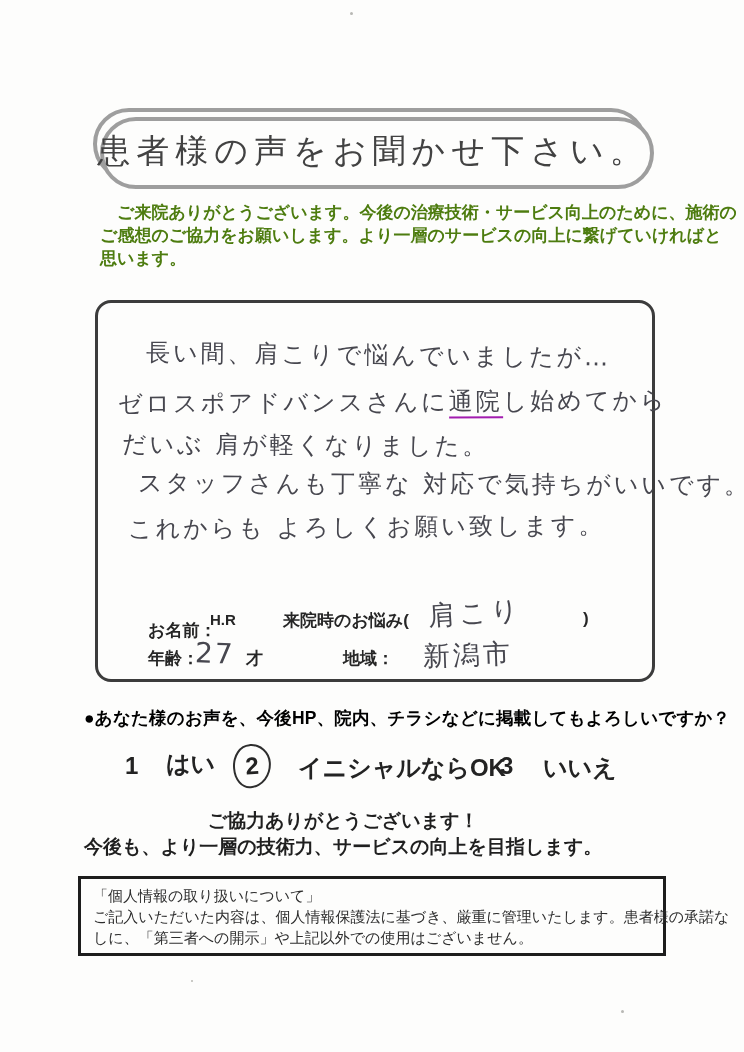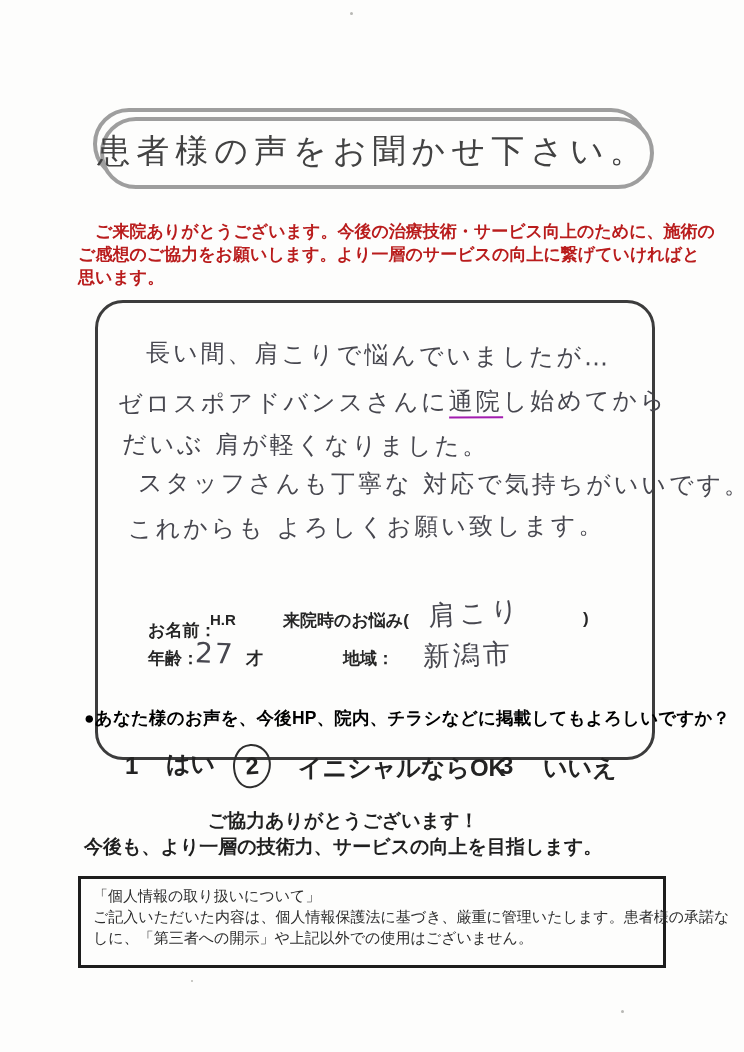--- a/index.html
+++ b/index.html
@@ -18,26 +18,26 @@
   .pill{position:absolute;width:546px;height:64px;border:4px solid #9e9e9e;border-radius:36px;background:transparent;}
   .pill-outer{left:0;top:0;}
   .pill-inner{left:7px;top:9px;background:#fdfdfc;}
   .title-text{
     position:absolute;left:7px;top:9px;width:546px;height:68px;
     display:flex;align-items:center;justify-content:center;
     font-size:33px;letter-spacing:6px;color:#424242;font-weight:400;
     white-space:nowrap;z-index:2;
   }
   
-  .intro{position:absolute;left:78px;top:201px;width:590px;color:#b91c1c;margin-top:19px;}
+  .intro{position:absolute;left:100px;top:201px;width:590px;color:#4d7c0f;}
   .intro div{font-size:17px;font-weight:700;line-height:23px;white-space:nowrap;}
   
   .feedback-box{
-    position:absolute;left:95px;top:300px;width:560px;height:460px;
-    border:3px solid #3c3c3c;border-radius:28px;background:transparent;box-sizing:border-box;
+    position:absolute;left:95px;top:300px;width:560px;height:382px;
+    border:3px solid #3c3c3c;border-radius:16px;background:transparent;box-sizing:border-box;
   }
   .hw{
     font-family:"DejaVu Sans","Liberation Sans",sans-serif;
     color:#47474f;font-weight:400;white-space:nowrap;
   }
   .hw-line{position:absolute;font-size:24px;letter-spacing:3px;}
   .hw-l1{left:48px;top:36px;transform:rotate(0.6deg);}
   .hw-l2{left:20px;top:83px;transform:rotate(-0.4deg);}
   .hw-l3{left:24px;top:126px;transform:rotate(0.3deg);}
   .hw-l4{left:40px;top:165px;transform:rotate(0.2deg);}
@@ -72,21 +72,21 @@
     font-size:24px;font-weight:700;box-sizing:border-box;
   }
   .opt-label2{left:298px;top:8px;}
   .opt-num3{left:500px;top:8px;}
   .opt-label3{left:543px;top:8px;}
   
   .thanks{position:absolute;left:84px;top:808px;color:#1f1f1f;text-align:center;}
   .thanks div{font-size:19px;font-weight:700;line-height:26px;white-space:nowrap;}
   
   .privacy-box{
-    position:absolute;left:78px;top:876px;width:588px;height:92px;
+    position:absolute;left:78px;top:876px;width:588px;height:80px;
     border:3px solid #1d1d1d;box-sizing:border-box;
     font-family:"Liberation Serif","DejaVu Serif",serif;color:#2d2d2d;
     padding:7px 12px;
   }
   .privacy-box div{font-size:15px;line-height:21px;white-space:nowrap;}
   
   .speck{position:absolute;background:#b8b8b4;border-radius:50%;}
   .speck1{left:350px;top:12px;width:3px;height:3px;}
   .speck2{left:621px;top:1010px;width:3px;height:3px;}
   .speck3{left:191px;top:980px;width:2px;height:2px;}

